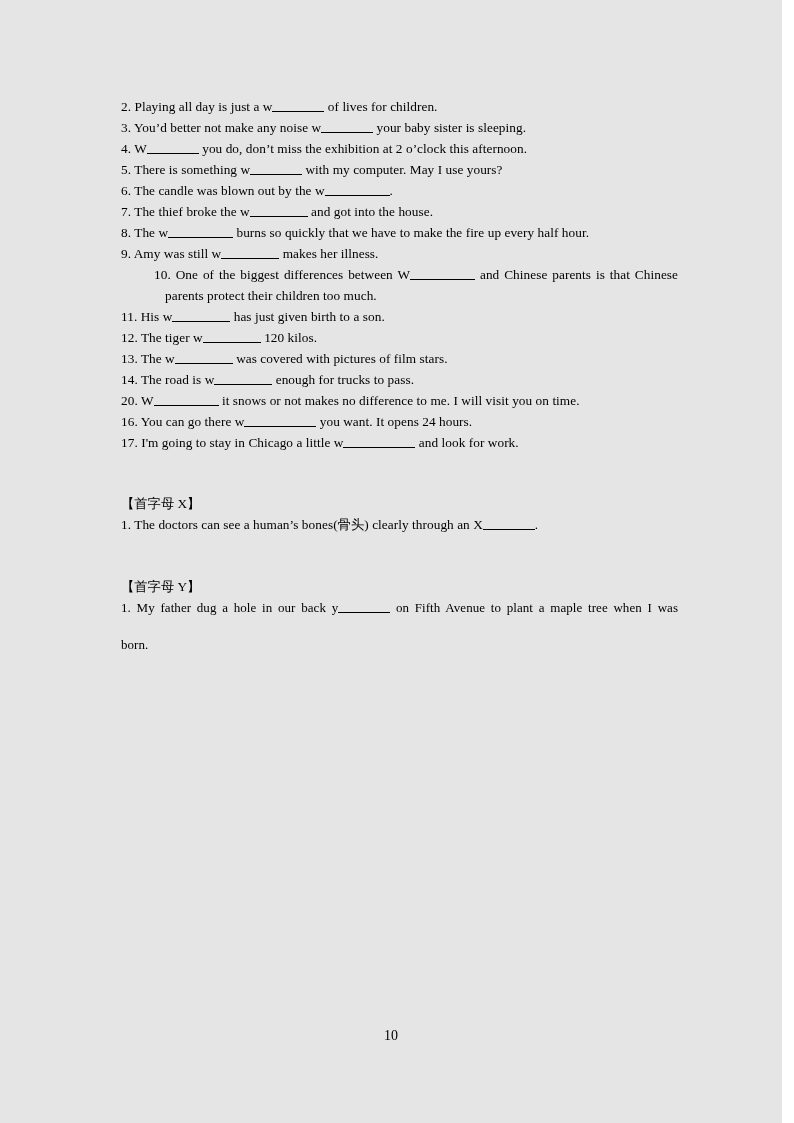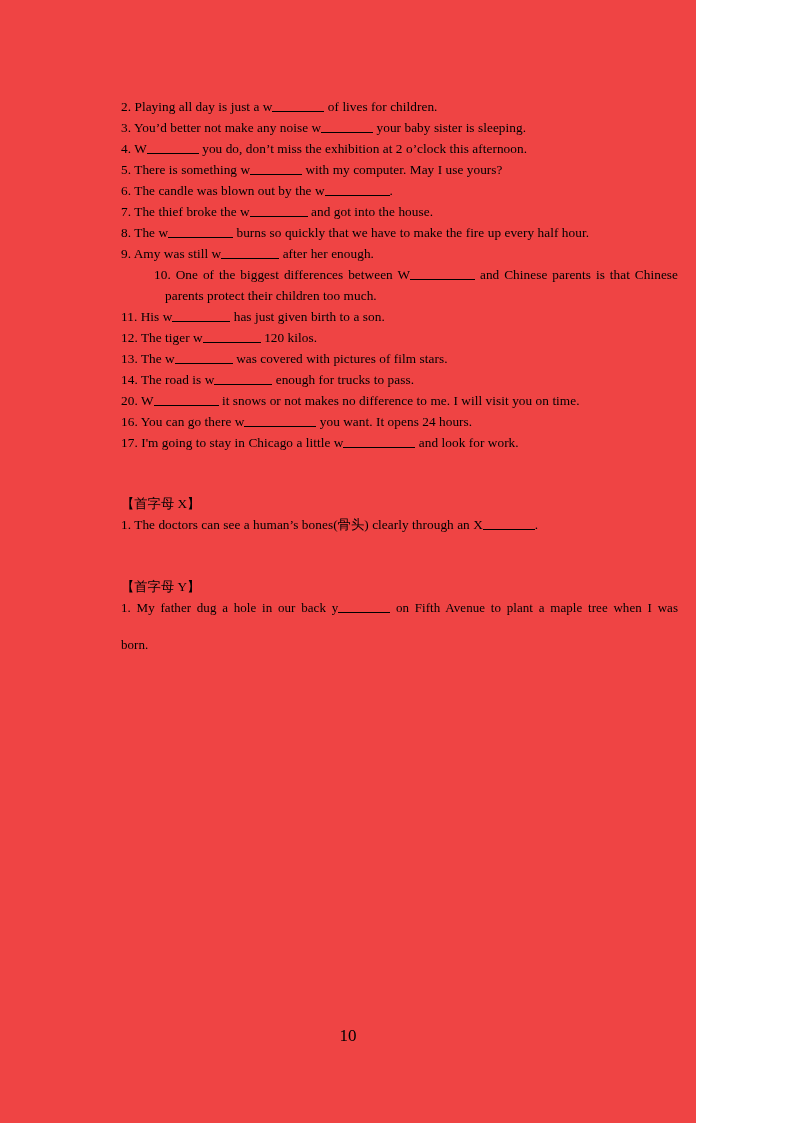--- a/index.html
+++ b/index.html
@@ -6,23 +6,23 @@
     margin: 0;
     padding: 0;
     background: #ffffff;
   }
   body {
     font-family: "Liberation Serif", "DejaVu Serif", serif;
     color: #000000;
   }
   .page {
     position: relative;
-    width: 696px;
+    width: 782px;
     height: 1123px;
-    background: #ef4444;
+    background: #e5e5e5;
     overflow: hidden;
     box-sizing: border-box;
   }
   .content {
     position: absolute;
     left: 121px;
     top: 96px;
     width: 557px;
   }
   
@@ -96,21 +96,21 @@
   .b8  { width: 58px; }
   .b9  { width: 65px; }
   .b10 { width: 72px; }
   
   .page-number {
     position: absolute;
     left: 0;
     right: 0;
     top: 1028px;
     text-align: center;
-    font-size: 17px;
+    font-size: 14px;
     line-height: 16px;
   }
 </style>
 </head>
 <body>
 
 <div class="page">
 
   <div class="content">
 
@@ -146,21 +146,21 @@
         <span>The thief broke the w</span><span class="blank b8"></span><span> and got into the house.</span>
       </div>
 
       <div class="line">
         <span>8.</span>
         <span>The w</span><span class="blank b9"></span><span> burns so quickly that we have to make the fire up every half hour.</span>
       </div>
 
       <div class="line">
         <span>9.</span>
-        <span>Amy was still w</span><span class="blank b8"></span><span> after her enough.</span>
+        <span>Amy was still w</span><span class="blank b8"></span><span> makes her illness.</span>
       </div>
 
       <div class="line-just">
         <span class="first">
           <span>10.</span>
           <span>One of the biggest differences between W</span><span class="blank b9"></span><span> and Chinese parents is that Chinese</span>
         </span>
         <span class="cont">parents protect their children too much.</span>
       </div>
 

